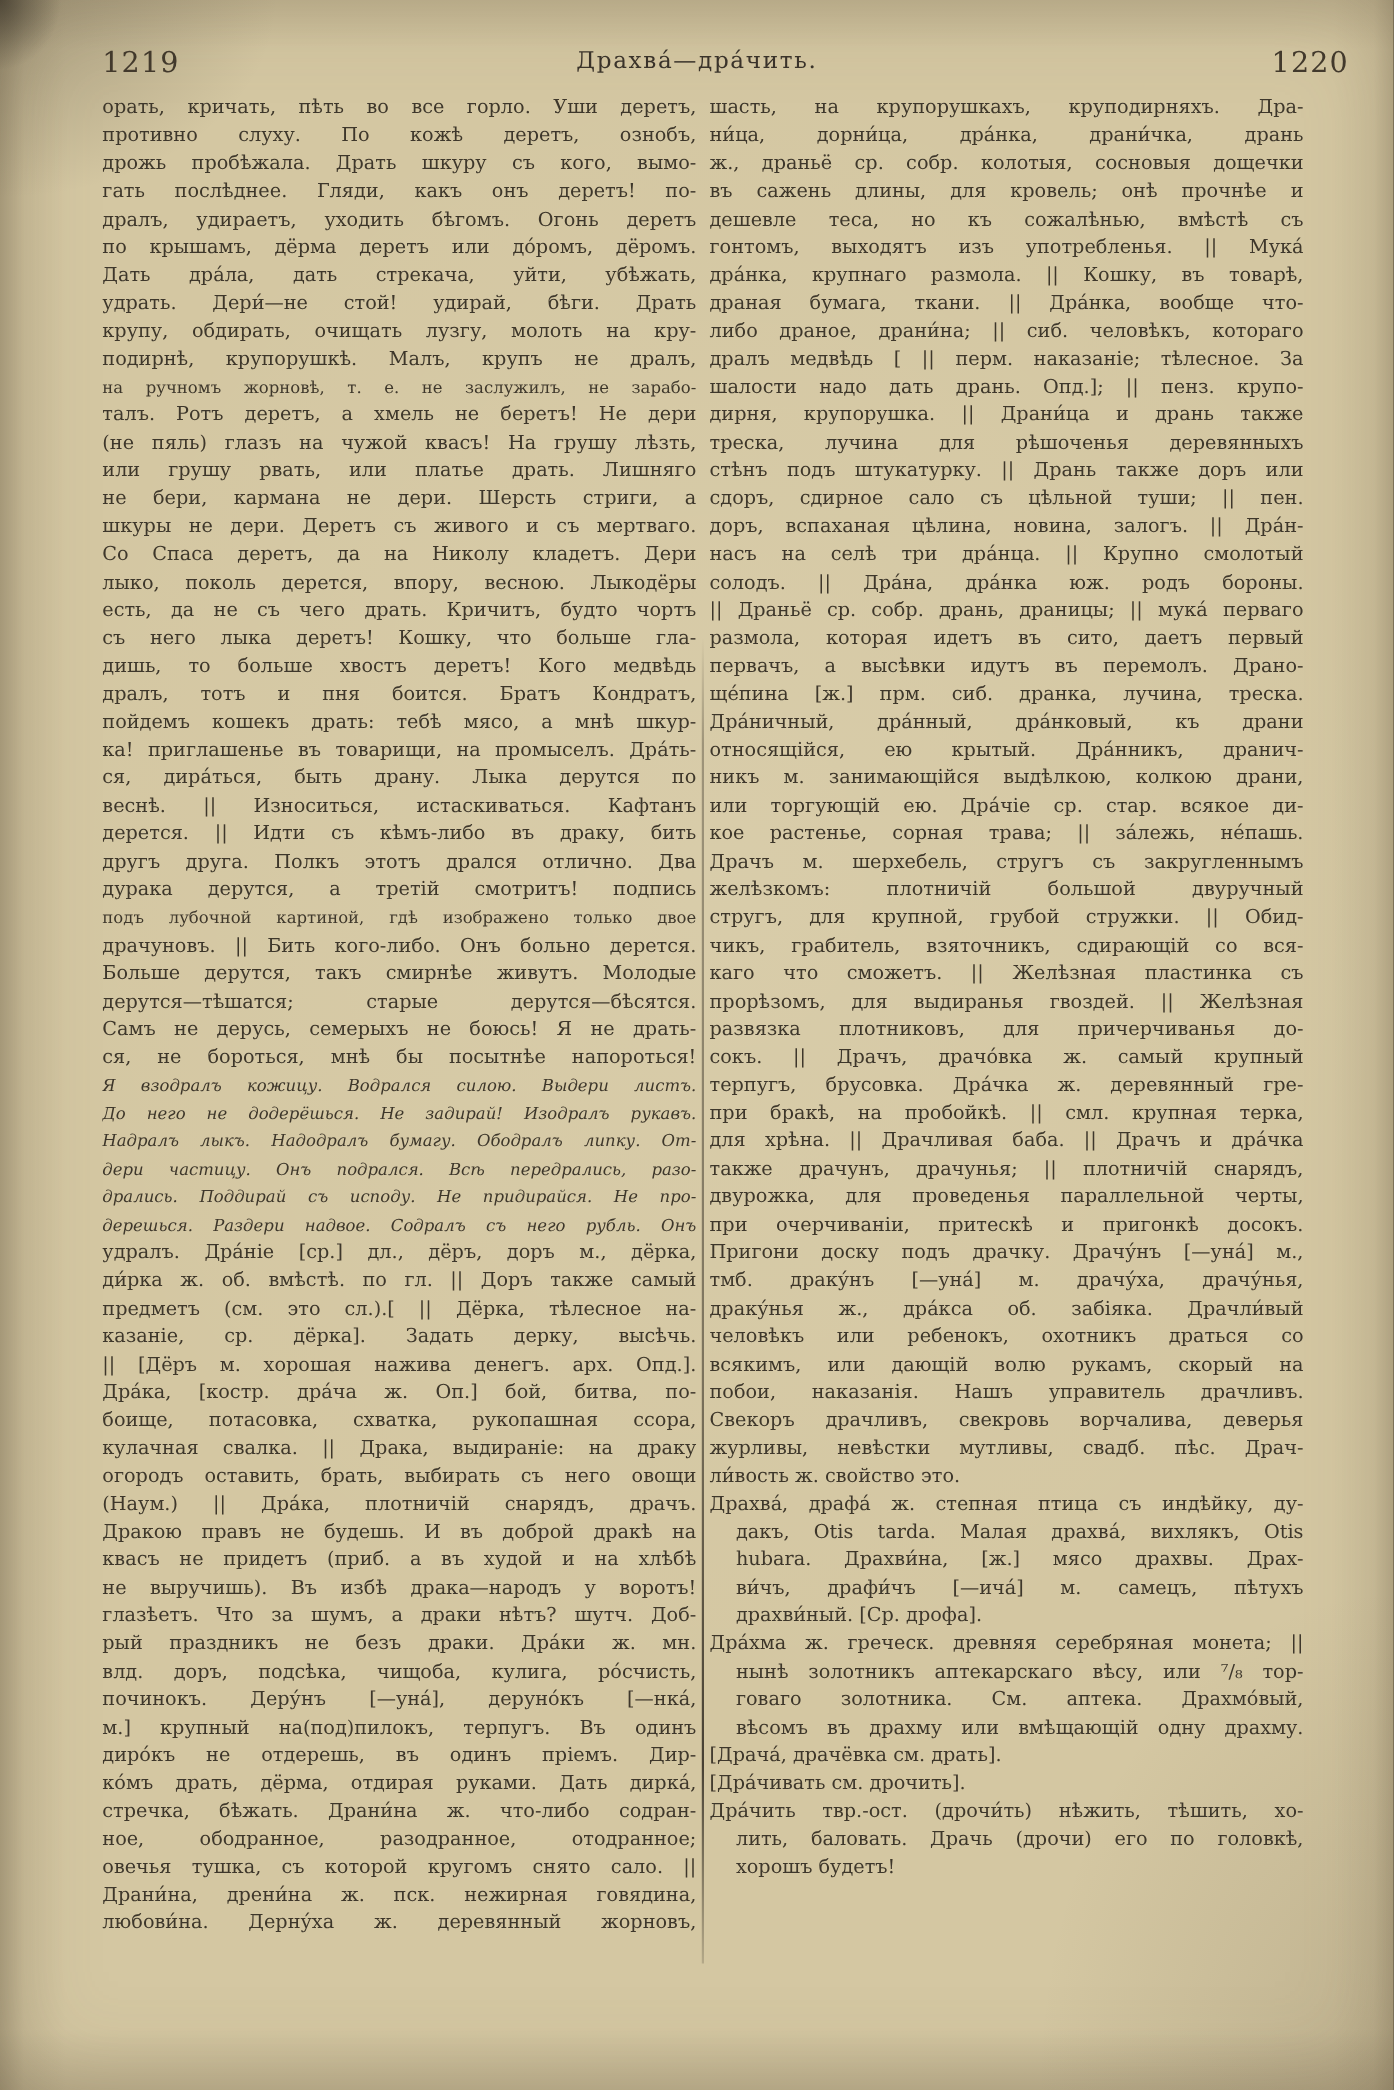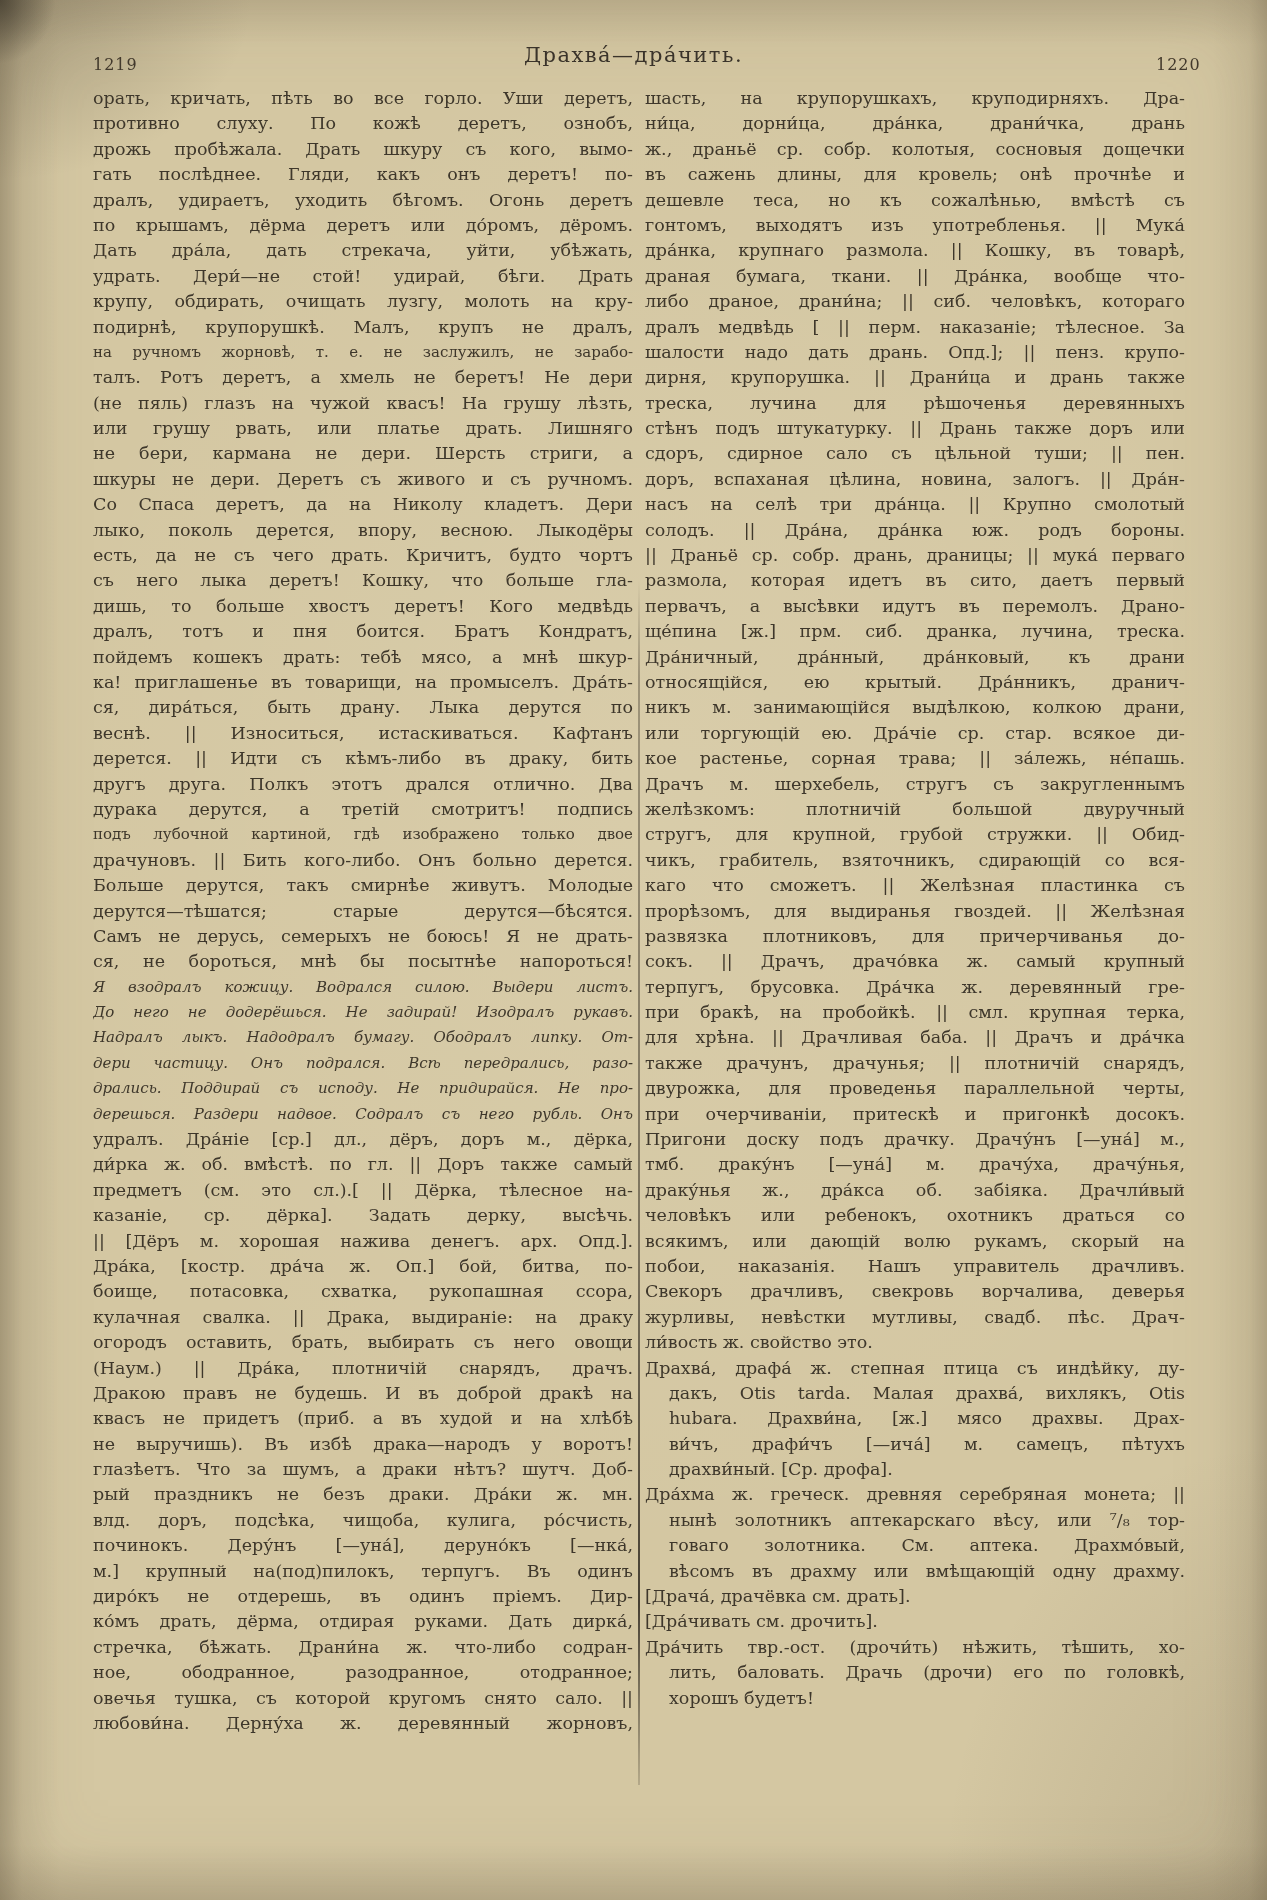--- a/index.html
+++ b/index.html
@@ -22,21 +22,21 @@
     color:#3e372b;
   }
   #corner-smudge{
     position:absolute;left:-14px;top:-16px;width:70px;height:80px;
     background:radial-gradient(ellipse at 20% 20%, rgba(40,36,28,0.55), rgba(40,36,28,0) 70%);
   }
   #header{
     position:absolute;left:0;top:42px;width:1267px;height:32px;
   }
   .pagenum{
-    position:absolute;top:13px;font-size:16px;letter-spacing:1px;color:#42392c;
+    position:absolute;top:0;font-size:26px;letter-spacing:1px;color:#42392c;
   }
   #pagenum-left{left:93px;}
   #pagenum-right{left:1138px;margin-left:18px;}
   #running-title{
     position:absolute;left:0;top:1px;width:100%;
     text-align:center;font-weight:normal;font-size:21px;letter-spacing:1.5px;color:#3a332a;
   }
   .column{
     position:absolute;top:86px;width:540px;
   }
@@ -114,21 +114,21 @@
       <div class="line">
         <span>(не пяль) глазъ на чужой квасъ! На грушу лѣзть,</span>
       </div>
       <div class="line">
         <span>или грушу рвать, или платье драть. Лишняго</span>
       </div>
       <div class="line">
         <span>не бери, кармана не дери. Шерсть стриги, а</span>
       </div>
       <div class="line">
-        <span>шкуры не дери. Деретъ съ живого и съ ручномъ.</span>
+        <span>шкуры не дери. Деретъ съ живого и съ мертваго.</span>
       </div>
       <div class="line">
         <span>Со Спаса деретъ, да на Николу кладетъ. Дери</span>
       </div>
       <div class="line">
         <span>лыко, поколь дерется, впору, весною. Лыкодёры</span>
       </div>
       <div class="line">
         <span>есть, да не съ чего драть. Кричитъ, будто чортъ</span>
       </div>
@@ -259,20 +259,23 @@
         <span>ко́мъ драть, дёрма, отдирая руками. Дать дирка́,</span>
       </div>
       <div class="line">
         <span>стречка, бѣжать. Драни́на ж. что-либо содран-</span>
       </div>
       <div class="line">
         <span>ное, ободранное, разодранное, отодранное;</span>
       </div>
       <div class="line">
         <span>овечья тушка, съ которой кругомъ снято сало. ||</span>
+      </div>
+      <div class="line">
+        <span>Драни́на, дрени́на ж. пск. нежирная говядина,</span>
       </div>
       <div class="line">
         <span>любови́на. Дерну́ха ж. деревянный жорновъ,</span>
       </div>
     </div>
   <div id="gutter-rule"></div>
   <div class="column" id="col-right">
       <div class="line">
         <span>шасть, на крупорушкахъ, круподирняхъ. Дра-</span>
       </div>

